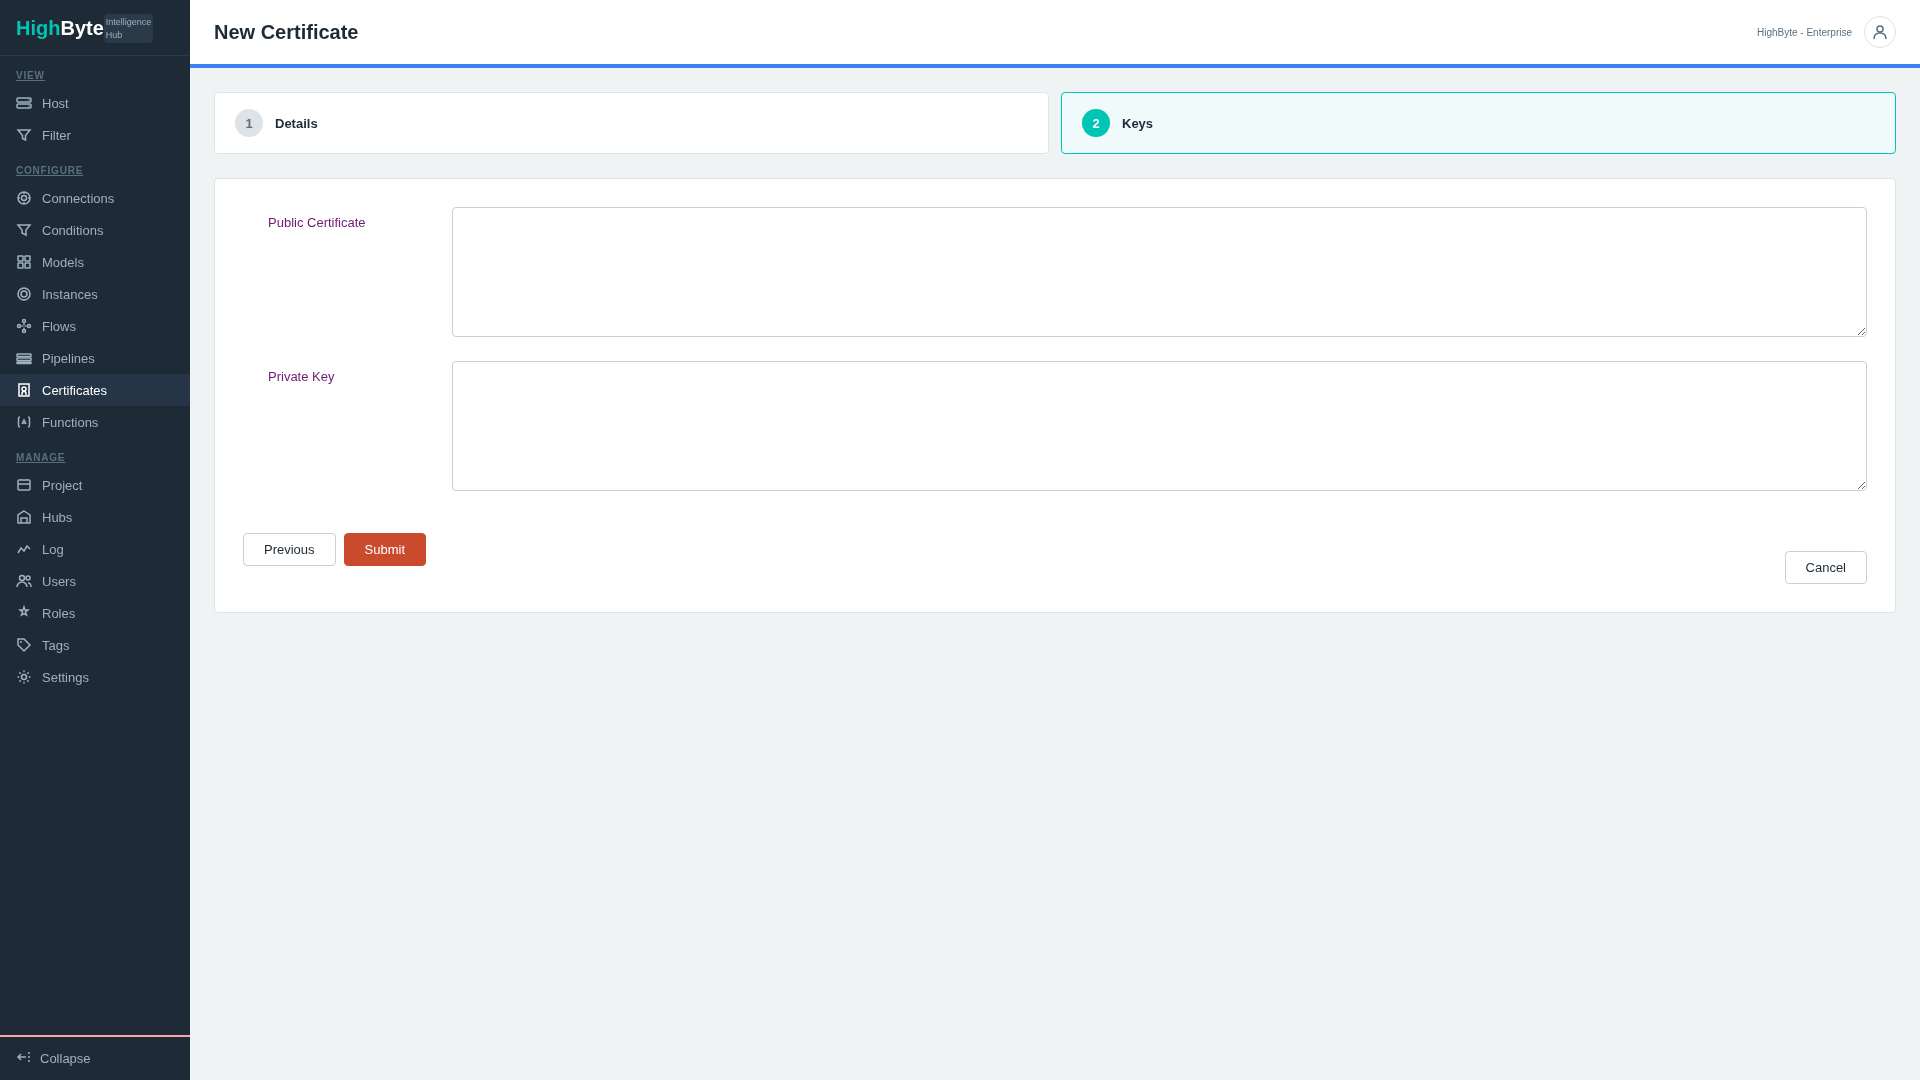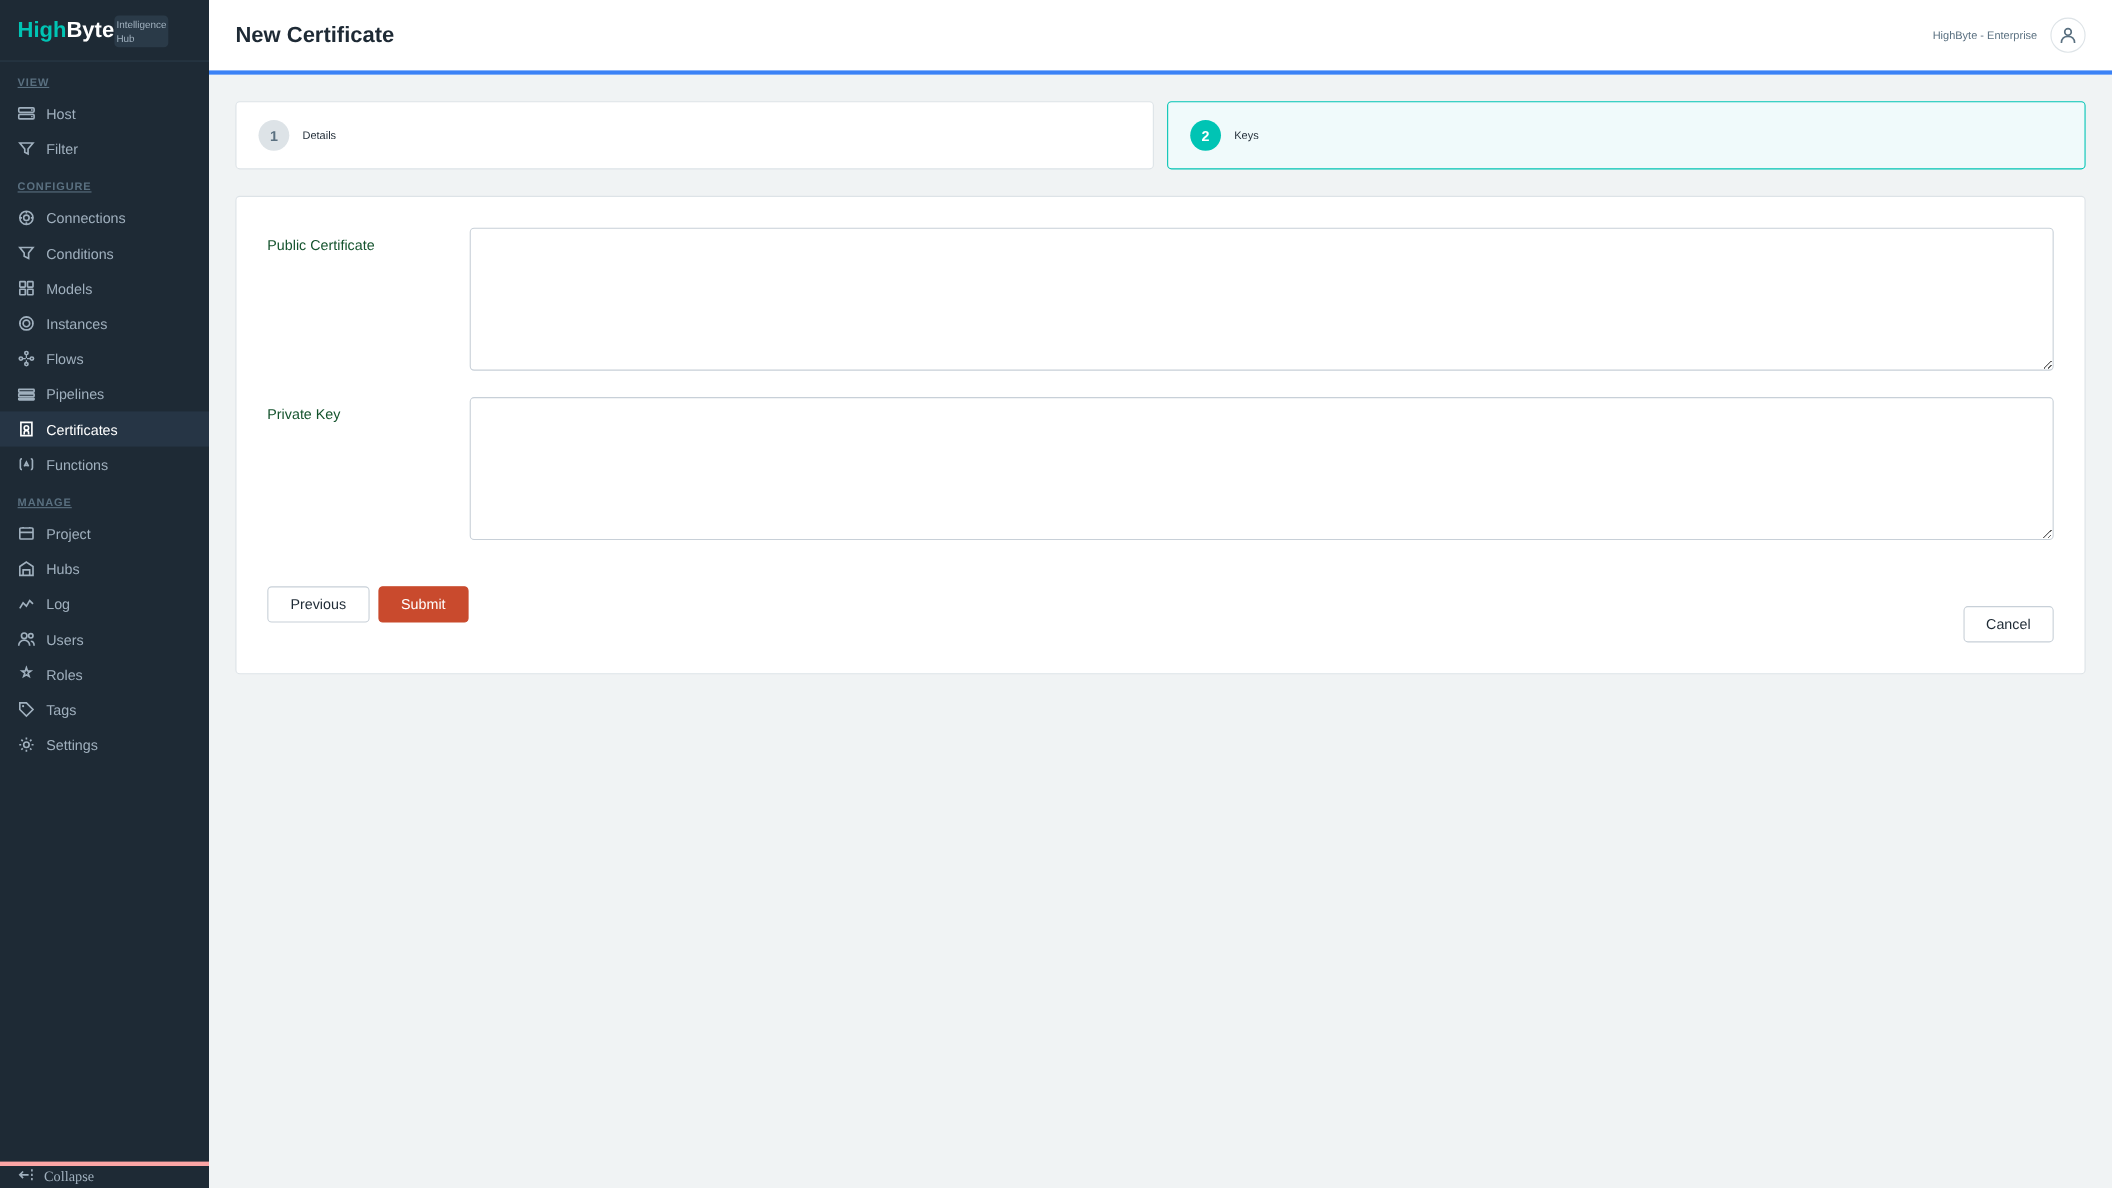--- a/index.html
+++ b/index.html
@@ -51,29 +51,28 @@
       font-size: 13px;
       color: #a0b0be;
       border-radius: 0;
       transition: background 0.15s;
     }
     .sidebar-item.active { color: #ffffff; background: #263545; }
     .sidebar-item .icon { width: 16px; height: 16px; flex-shrink: 0; display: flex; align-items: center; justify-content: center; }
     .sidebar-item .icon svg { width: 16px; height: 16px; }
     .sidebar-bottom {
       margin-top: auto;
-      padding: 0 16px;
-      border-top: 4px solid #fca5a5;
+      padding: 12px 16px;
+      border-top: 2px solid #fca5a5;
       display: flex;
       align-items: center;
       gap: 8px;
       cursor: pointer;
       color: #a0b0be;
       font-size: 13px;
-      font-family: Liberation Serif, serif;
     }
 
     
     .main {
       flex: 1;
       display: flex;
       flex-direction: column;
       overflow: hidden;
     }
     .topbar {
@@ -145,22 +144,22 @@
       justify-content: center;
       font-size: 13px;
       font-weight: 600;
       flex-shrink: 0;
     }
     .wizard-step.active .step-number {
       background: #00c4b4;
       color: #ffffff;
     }
     .step-label {
-      font-size: 10px;
-      font-weight: 400;
+      font-size: 13px;
+      font-weight: 700;
       color: #1e2a35;
     }
 
     
     .form-card {
       background: #ffffff;
       border: 1px solid #dde3e7;
       border-radius: 4px;
       padding: 28px 28px;
     }
@@ -168,22 +167,23 @@
       display: flex;
       gap: 24px;
       align-items: flex-start;
       margin-bottom: 24px;
     }
     .form-label {
       width: 160px;
       min-width: 160px;
       font-size: 13px;
       font-weight: 500;
-      color: #14532d;
+      color: #701a75;
       padding-top: 8px;
+      margin-left: 25px;
     }
     .form-textarea {
       flex: 1;
       border: 1px solid #c8d0d8;
       border-radius: 4px;
       padding: 8px 10px;
       font-size: 13px;
       font-family: inherit;
       resize: vertical;
       height: 130px;

